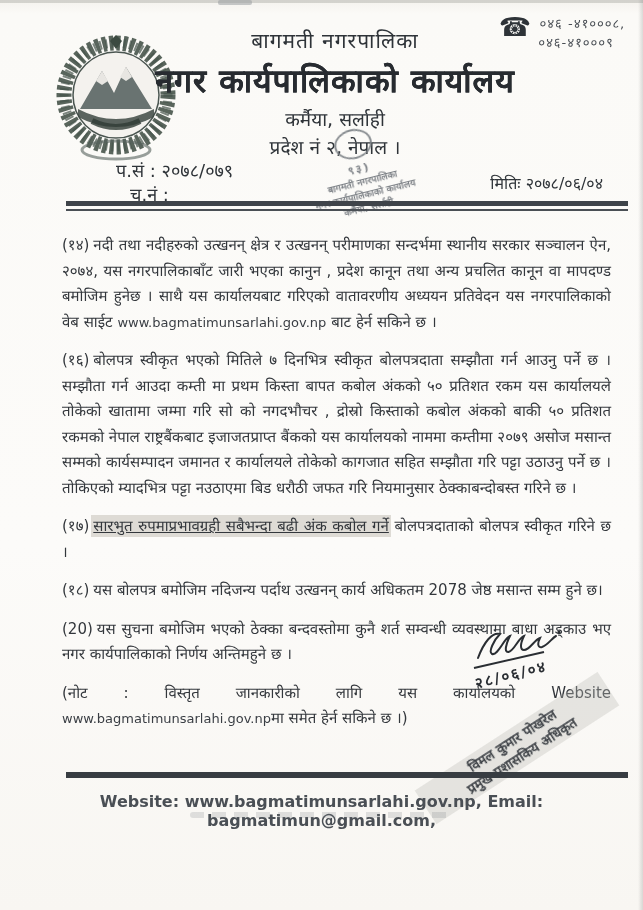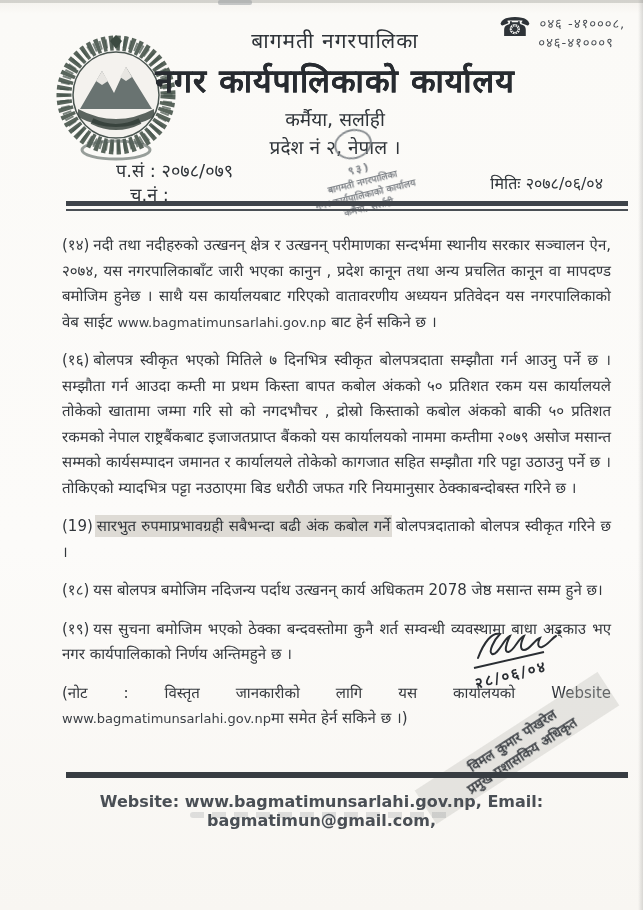--- a/index.html
+++ b/index.html
@@ -49,21 +49,21 @@
 
   .rule-double{position:absolute;left:66px;top:201px;width:562px;height:3px;
     border-top:5px solid #3f444a;border-bottom:2px solid #4a4f55;}
 
   
   .doc-body{position:absolute;left:62px;top:233px;width:549px;
     font-size:15px;line-height:1.7;text-align:justify;color:#33373c;}
   .doc-body p{margin:0 0 13px 0;}
   .pnum{margin-right:4px;}
   .u-link{font-size:13px;color:#3a3e44;letter-spacing:0;}
-  .hl{background:#dedbd5;box-shadow:0 0 0 2px #dedbd5;}
+  .hl{background:#dedbd5;box-shadow:0 0 0 2px #dedbd5;text-decoration:underline;}
   .latin{font-size:13.5px;}
 
   
   .sig-block{position:absolute;left:400px;top:620px;width:220px;height:160px;}
   .sig-svg{position:absolute;left:70px;top:4px;}
   .sig-date{position:absolute;left:74px;top:44px;font-size:15px;color:#2a2e33;
     transform:rotate(-14deg);letter-spacing:2px;font-weight:bold;}
   .sig-stamp{
     position:absolute;left:8px;top:108px;width:210px;text-align:center;
     transform:rotate(-33deg);transform-origin:50% 50%;
@@ -129,25 +129,25 @@
   <div class="date-right">मितिः २०७८/०६/०४</div>
 
   <div class="rule-double"></div>
 
   <div class="doc-body">
     <p><span class="pnum">(१४)</span><span>नदी तथा नदीहरुको उत्खनन् क्षेत्र र उत्खनन् परीमाणका सन्दर्भमा स्थानीय सरकार सञ्चालन ऐन, २०७४, यस नगरपालिकाबाँट जारी भएका कानुन , प्रदेश कानून तथा अन्य प्रचलित कानून वा मापदण्ड बमोजिम हुनेछ । साथै यस कार्यालयबाट गरिएको वातावरणीय अध्ययन प्रतिवेदन यस नगरपालिकाको वेब साईट </span><span class="u-link">www.bagmatimunsarlahi.gov.np</span><span> बाट हेर्न सकिने छ ।</span></p>
 
 
     <p><span class="pnum">(१६)</span><span>बोलपत्र स्वीकृत भएको मितिले ७ दिनभित्र स्वीकृत बोलपत्रदाता सम्झौता गर्न आउनु पर्ने छ । सम्झौता गर्न आउदा कम्ती मा प्रथम किस्ता बापत कबोल अंकको ५० प्रतिशत रकम यस कार्यालयले तोकेको खातामा जम्मा गरि सो को नगदभौचर , द्रोस्रो किस्ताको कबोल अंकको बाकी ५० प्रतिशत रकमको नेपाल राष्ट्रबैंकबाट इजाजतप्राप्त बैंकको यस कार्यालयको नाममा कम्तीमा २०७९ असोज मसान्त सम्मको कार्यसम्पादन जमानत र कार्यालयले तोकेको कागजात सहित सम्झौता गरि पट्टा उठाउनु पर्ने छ । तोकिएको म्यादभित्र पट्टा नउठाएमा बिड धरौठी जफत गरि नियमानुसार ठेक्काबन्दोबस्त गरिने छ ।</span></p>
 
-    <p><span class="pnum">(19)</span><span class="hl">सारभुत रुपमाप्रभावग्रही सबैभन्दा बढी अंक कबोल गर्ने</span><span> बोलपत्रदाताको बोलपत्र स्वीकृत गरिने छ ।</span></p>
+    <p><span class="pnum">(१७)</span><span class="hl">सारभुत रुपमाप्रभावग्रही सबैभन्दा बढी अंक कबोल गर्ने</span><span> बोलपत्रदाताको बोलपत्र स्वीकृत गरिने छ ।</span></p>
 
     <p><span class="pnum">(१८)</span><span>यस बोलपत्र बमोजिम नदिजन्य पर्दाथ उत्खनन् कार्य अधिकतम 2078 जेष्ठ मसान्त सम्म हुने छ।</span></p>
 
-    <p><span class="pnum">(१९)</span><span>यस सुचना बमोजिम भएको ठेक्का बन्दवस्तोमा कुनै शर्त सम्वन्धी व्यवस्थामा बाधा अड्काउ भए नगर कार्यपालिकाको निर्णय अन्तिमहुने छ ।</span></p>
+    <p><span class="pnum">(20)</span><span>यस सुचना बमोजिम भएको ठेक्का बन्दवस्तोमा कुनै शर्त सम्वन्धी व्यवस्थामा बाधा अड्काउ भए नगर कार्यपालिकाको निर्णय अन्तिमहुने छ ।</span></p>
 
     <p><span>(नोट : विस्तृत जानकारीको लागि यस कार्यालयको Website </span><span class="u-link">www.bagmatimunsarlahi.gov.np</span><span>मा समेत हेर्न सकिने छ ।)</span></p>
   </div>
 
   <div class="sig-block">
     <svg class="sig-svg" width="110" height="52" viewBox="0 0 110 52">
       <path d="M8 34 C14 18 22 8 30 10 C24 16 18 28 22 30 C28 32 34 14 40 12 C36 20 34 28 38 28 C44 28 48 14 54 12 C50 20 50 26 54 26 C60 26 64 16 70 14 C67 20 68 24 72 23 C78 21 82 14 86 12" fill="none" stroke="#2a2e33" stroke-width="2" stroke-linecap="round"></path>
       <circle cx="89" cy="8" r="1.6" fill="#2a2e33"></circle>
       <path d="M4 44 L74 28" fill="none" stroke="#2a2e33" stroke-width="2"></path>
     </svg>

